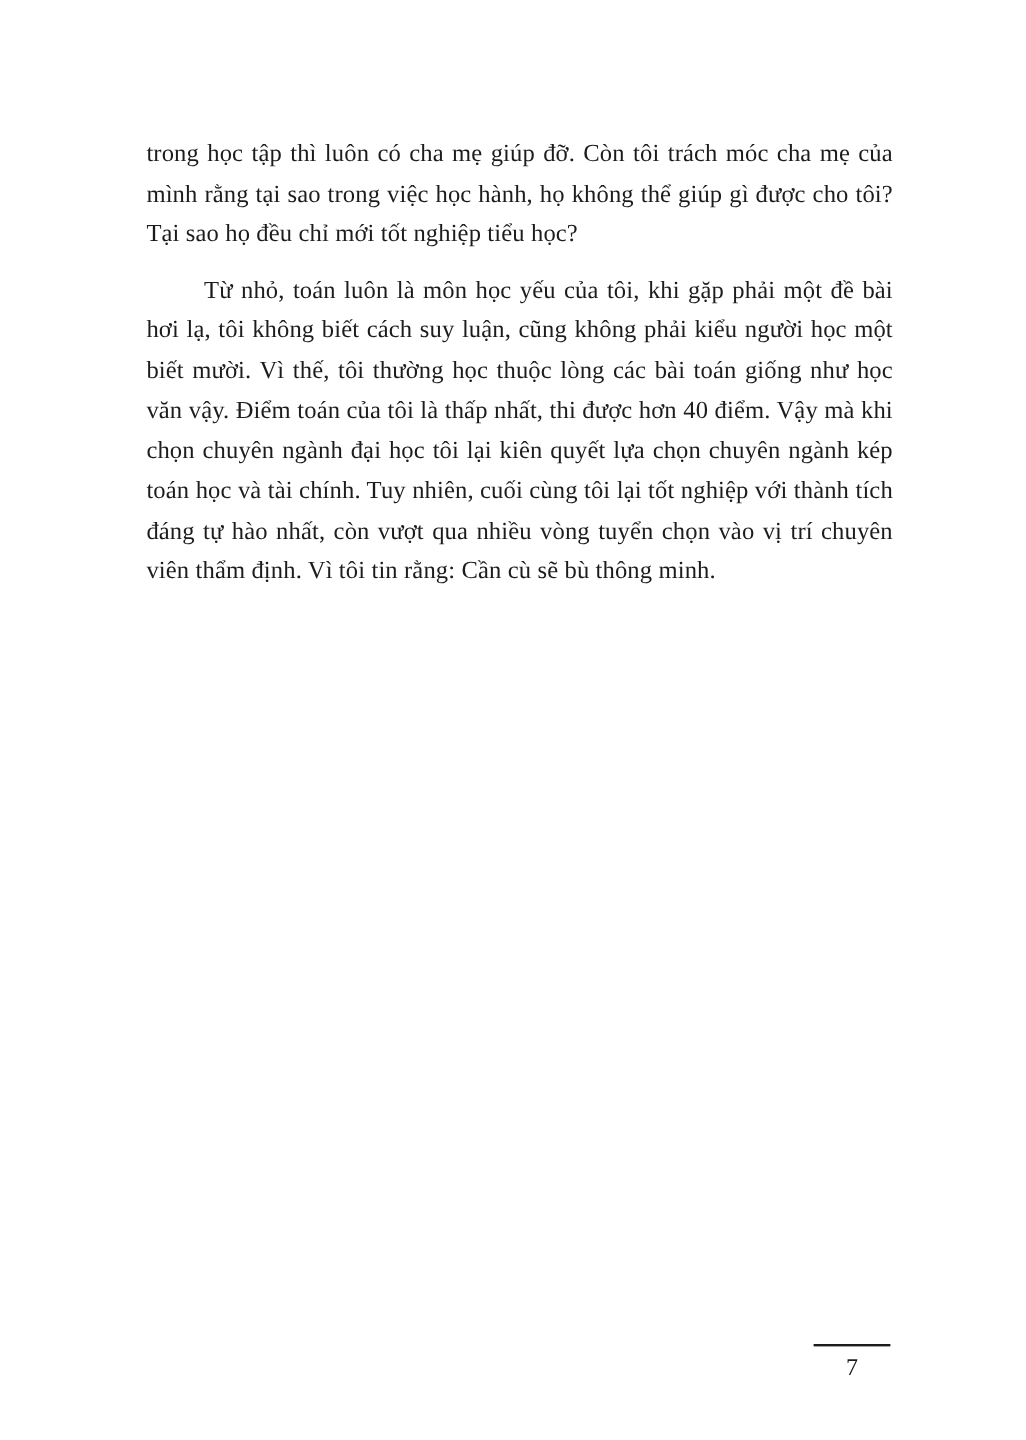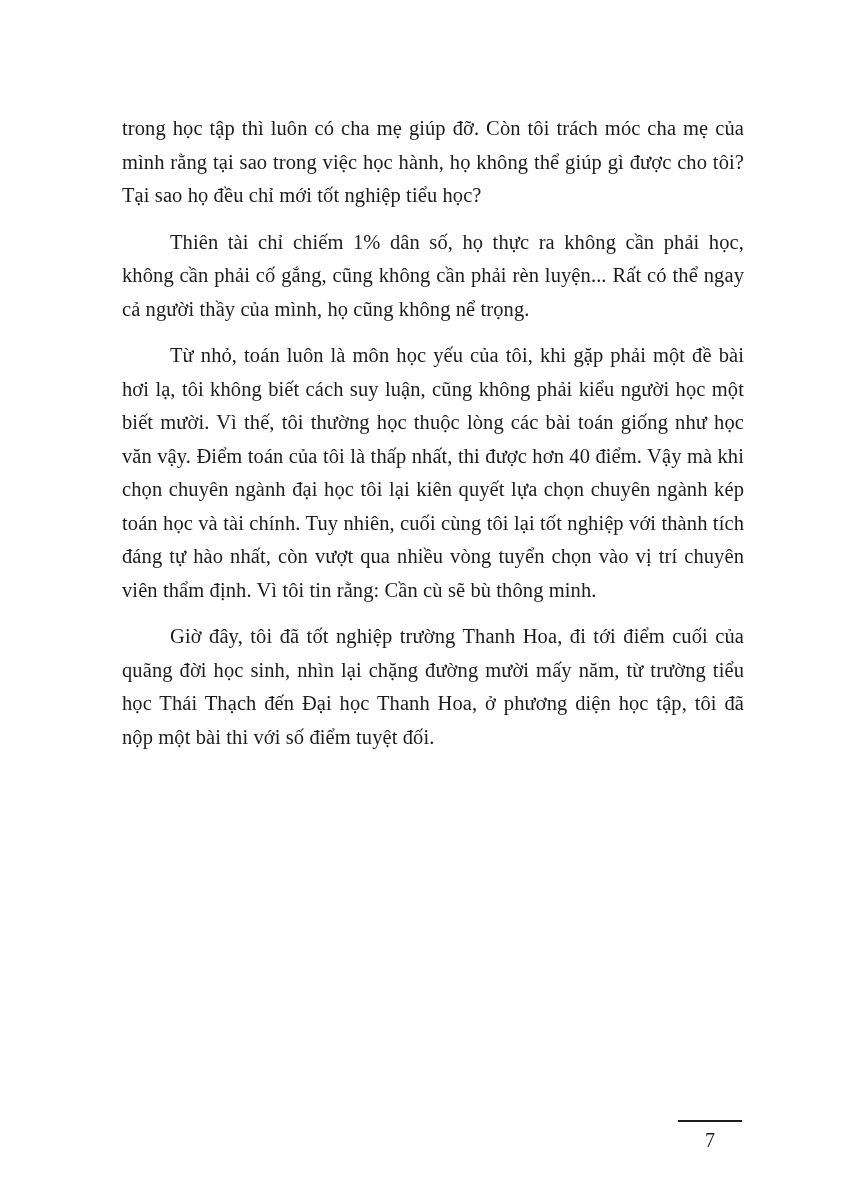--- a/index.html
+++ b/index.html
@@ -52,23 +52,21 @@
   }
 </style>
 </head>
 <body>
 
 <div class="page">
 
   <div class="text-block">
 
   <p class="para">trong học tập thì luôn có cha mẹ giúp đỡ. Còn tôi trách móc cha mẹ của mình rằng tại sao trong việc học hành, họ không thể giúp gì được cho tôi? Tại sao họ đều chỉ mới tốt nghiệp tiểu học?</p>
-      <p class="para indent">Thiên tài chỉ chiếm 1% dân số, họ thực ra không cần phải học, không cần phải cố gắng, cũng không cần phải rèn luyện... Rất có thể ngay cả người thầy của mình, họ cũng không nể trọng.</p>
       <p class="para indent">Từ nhỏ, toán luôn là môn học yếu của tôi, khi gặp phải một đề bài hơi lạ, tôi không biết cách suy luận, cũng không phải kiểu người học một biết mười. Vì thế, tôi thường học thuộc lòng các bài toán giống như học văn vậy. Điểm toán của tôi là thấp nhất, thi được hơn 40 điểm. Vậy mà khi chọn chuyên ngành đại học tôi lại kiên quyết lựa chọn chuyên ngành kép toán học và tài chính. Tuy nhiên, cuối cùng tôi lại tốt nghiệp với thành tích đáng tự hào nhất, còn vượt qua nhiều vòng tuyển chọn vào vị trí chuyên viên thẩm định. Vì tôi tin rằng: Cần cù sẽ bù thông minh.</p>
-      <p class="para indent">Giờ đây, tôi đã tốt nghiệp trường Thanh Hoa, đi tới điểm cuối của quãng đời học sinh, nhìn lại chặng đường mười mấy năm, từ trường tiểu học Thái Thạch đến Đại học Thanh Hoa, ở phương diện học tập, tôi đã nộp một bài thi với số điểm tuyệt đối.</p>
     </div>
 
   <div class="footer">
     <div class="footer-rule"></div>
     <div class="page-number">7</div>
   </div>
 
 </div>
 
 </body></html>

